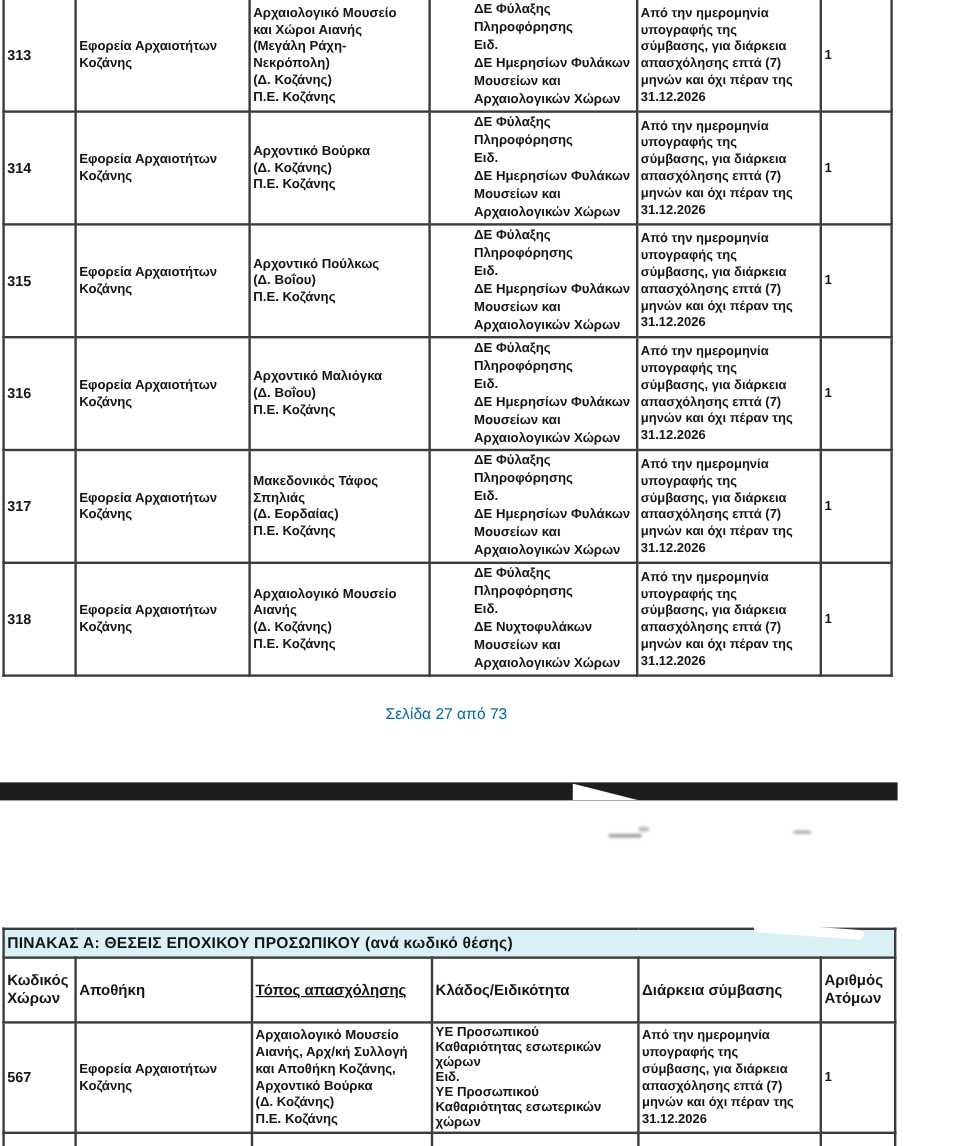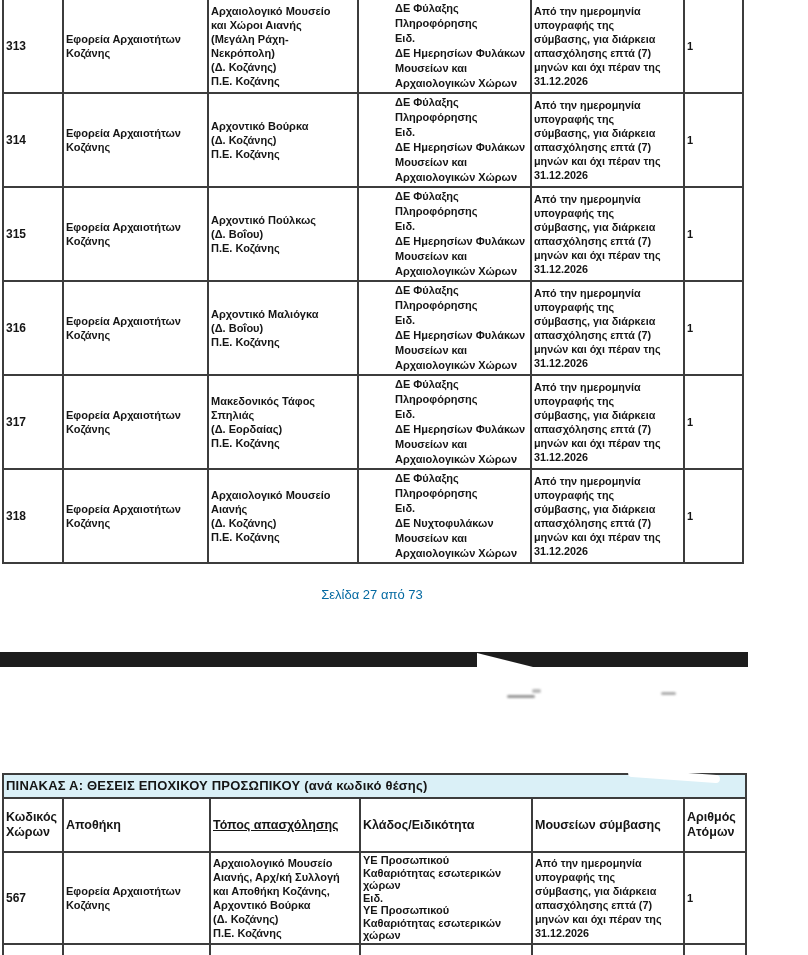--- a/index.html
+++ b/index.html
@@ -235,21 +235,21 @@
     <tbody>
       <tr>
         <td class="title-cell" colspan="6" style="background: rgb(218, 240, 247);">ΠΙΝΑΚΑΣ Α: ΘΕΣΕΙΣ ΕΠΟΧΙΚΟΥ ΠΡΟΣΩΠΙΚΟΥ (ανά κωδικό θέσης)</td>
       </tr>
       <tr class="hdr">
         <td>Κωδικός
 Χώρων</td>
         <td>Αποθήκη</td>
         <td class="u">Τόπος απασχόλησης</td>
         <td>Κλάδος/Ειδικότητα</td>
-        <td>Μουσείων σύμβασης</td>
+        <td>Διάρκεια σύμβασης</td>
         <td>Αριθμός
 Ατόμων</td>
       </tr>
     </tbody>
     <tbody class="rows">
         <tr>
           <td class="c-code">567</td>
           <td class="c-service">Εφορεία Αρχαιοτήτων
 Κοζάνης</td>
           <td class="c-place">Αρχαιολογικό Μουσείο

